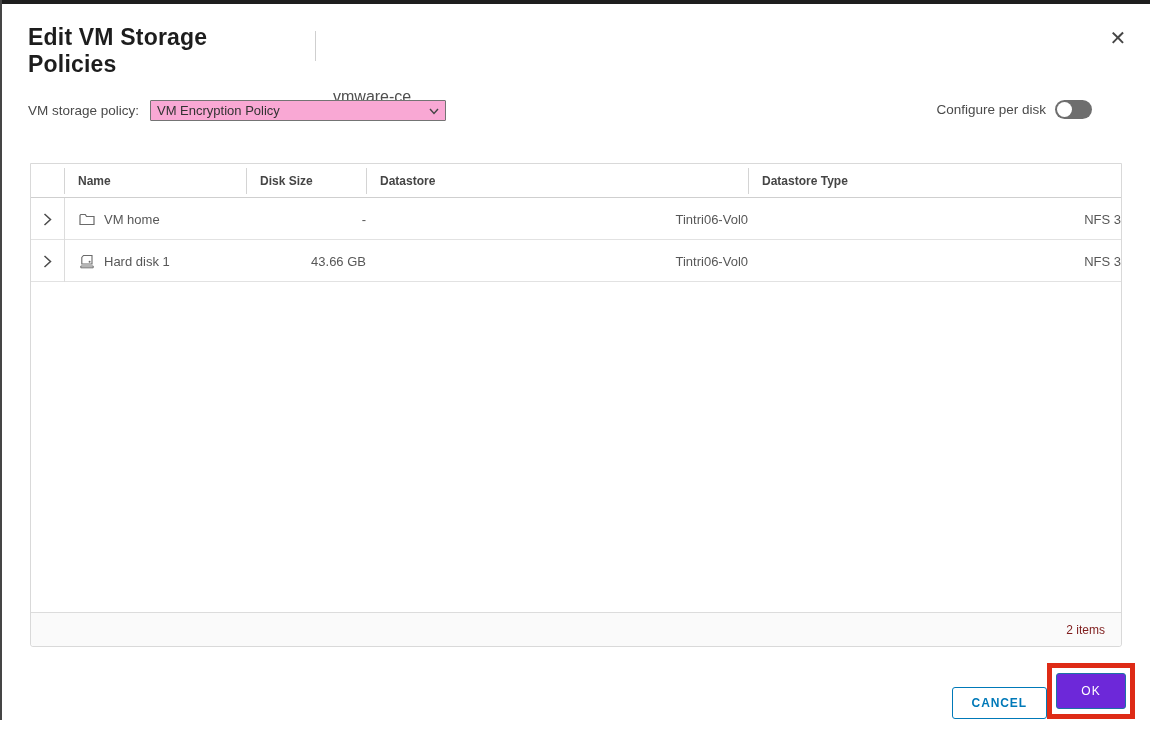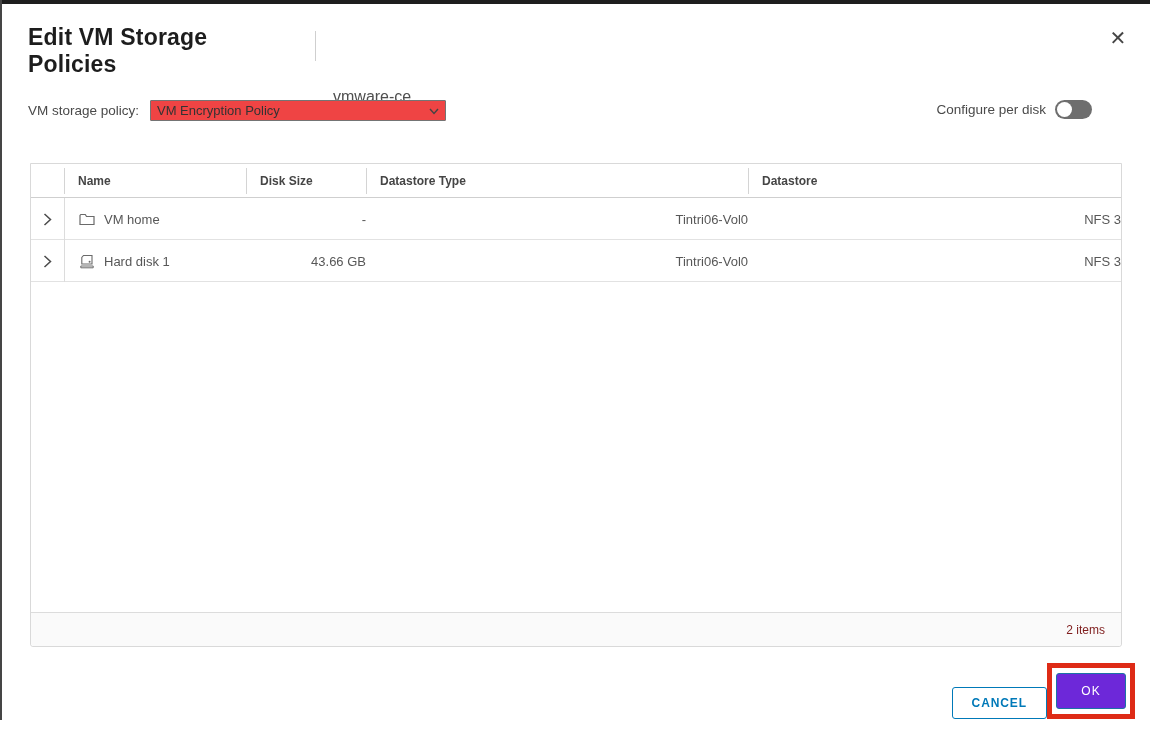--- a/index.html
+++ b/index.html
@@ -17,21 +17,21 @@
            font-size:23px; line-height:27px; font-weight:700; color:#1d1d1d; letter-spacing:.2px; }
   .title-divider { position:absolute; left:315px; top:31px; width:1px; height:30px; background:#cfcfcf; }
   .subtitle { position:absolute; left:333px; top:40px; font-size:16px; color:#4f4f4f;margin-top:48px; }
   .close-btn { position:absolute; right:20px; top:26px; width:24px; height:24px;
                font-size:20px; line-height:24px; text-align:center; color:#454545; cursor:pointer; }
 
   
   .form-row { position:absolute; left:28px; top:100px; width:1094px; height:22px; }
   .policy-label { position:absolute; left:0; top:3px; font-size:13.5px; color:#4a4a4a; }
   .policy-select { position:absolute; left:122px; top:0; width:296px; height:21px;
-                   border:1px solid #747474; background:#ef4444; border-radius:1px;
+                   border:1px solid #747474; background:#f9a8d4; border-radius:1px;
                    font-size:13px; color:#333; line-height:19px; padding:0 22px 0 6px;
                    display:flex; align-items:center; cursor:pointer; }
   .policy-select .caret { position:absolute; right:6px; top:7px; }
   .per-disk { position:absolute; right:30px; top:0; display:flex; align-items:center; gap:9px; }
   .per-disk-label { font-size:13.5px; color:#4a4a4a; }
   .toggle { width:37px; height:19px; border-radius:10px; background:#6e6e6e; position:relative; cursor:pointer; }
   .toggle .knob { position:absolute; left:2px; top:2px; width:15px; height:15px; border-radius:50%; background:#fff; }
 
   
   .grid { position:absolute; left:30px; top:163px; width:1092px; height:484px;
@@ -94,22 +94,22 @@
       </div>
     </div>
   </div>
 
   <div class="grid">
 
     <div class="g-row g-head">
       <div class="g-cell first"></div>
       <div class="g-cell">Name</div>
       <div class="g-cell">Disk Size</div>
+      <div class="g-cell">Datastore</div>
       <div class="g-cell">Datastore Type</div>
-      <div class="g-cell">Datastore</div>
     </div>
 
     <div class="g-row g-data">
       <div class="expander">
         <svg width="9" height="13" viewBox="0 0 9 13">
             <polyline points="1.5,1 7.5,6.5 1.5,12" fill="none" stroke="#4a4a4a" stroke-width="1.5"></polyline>
           </svg>
       </div>
       <div class="name-cell">
         <span class="icon-cell">

